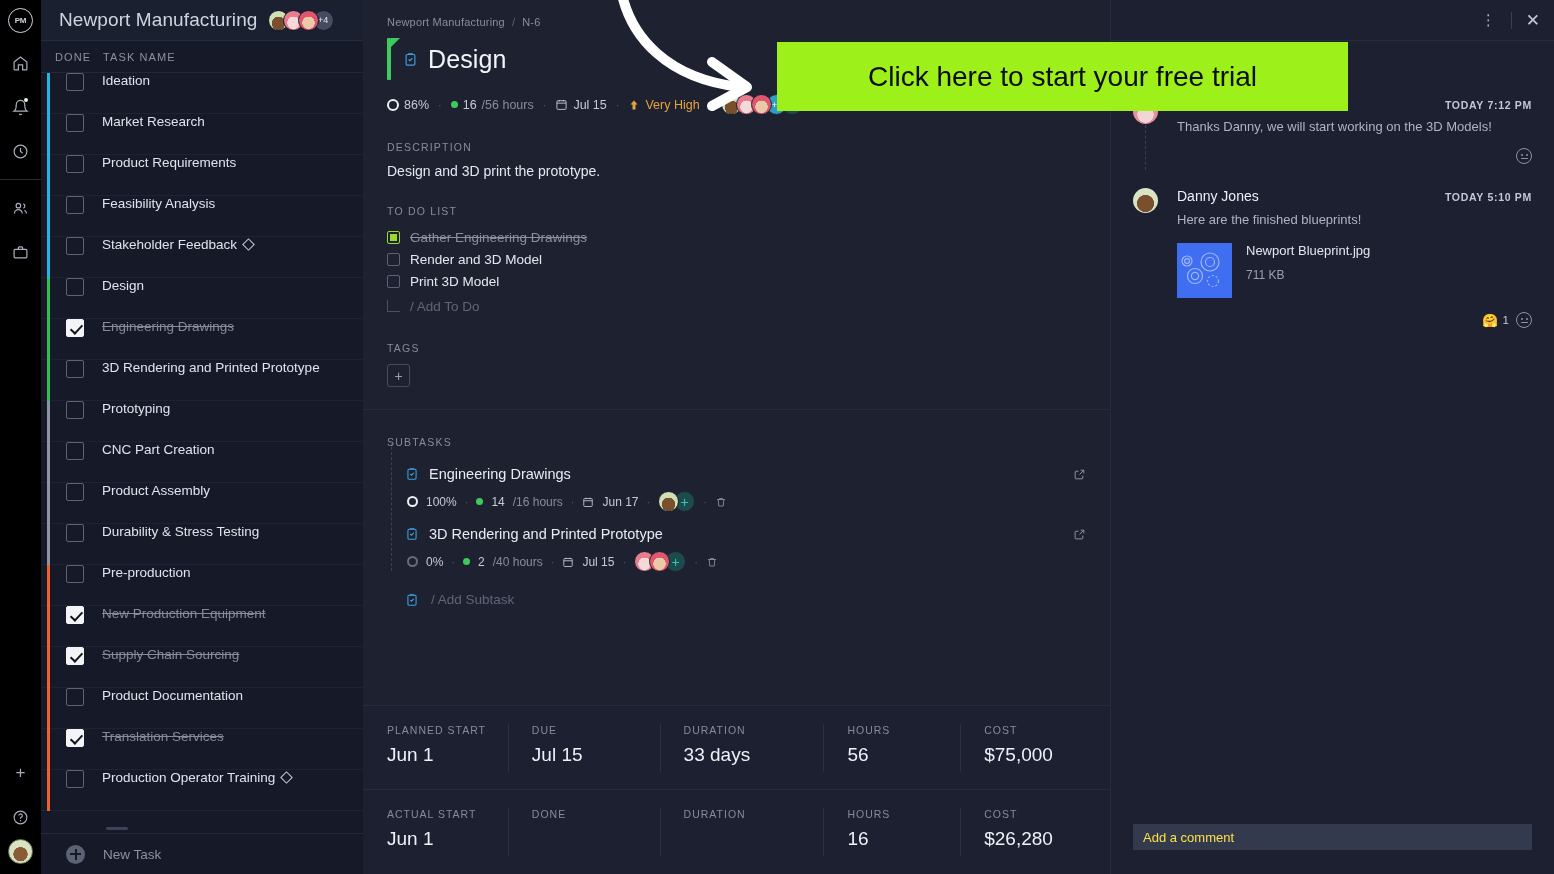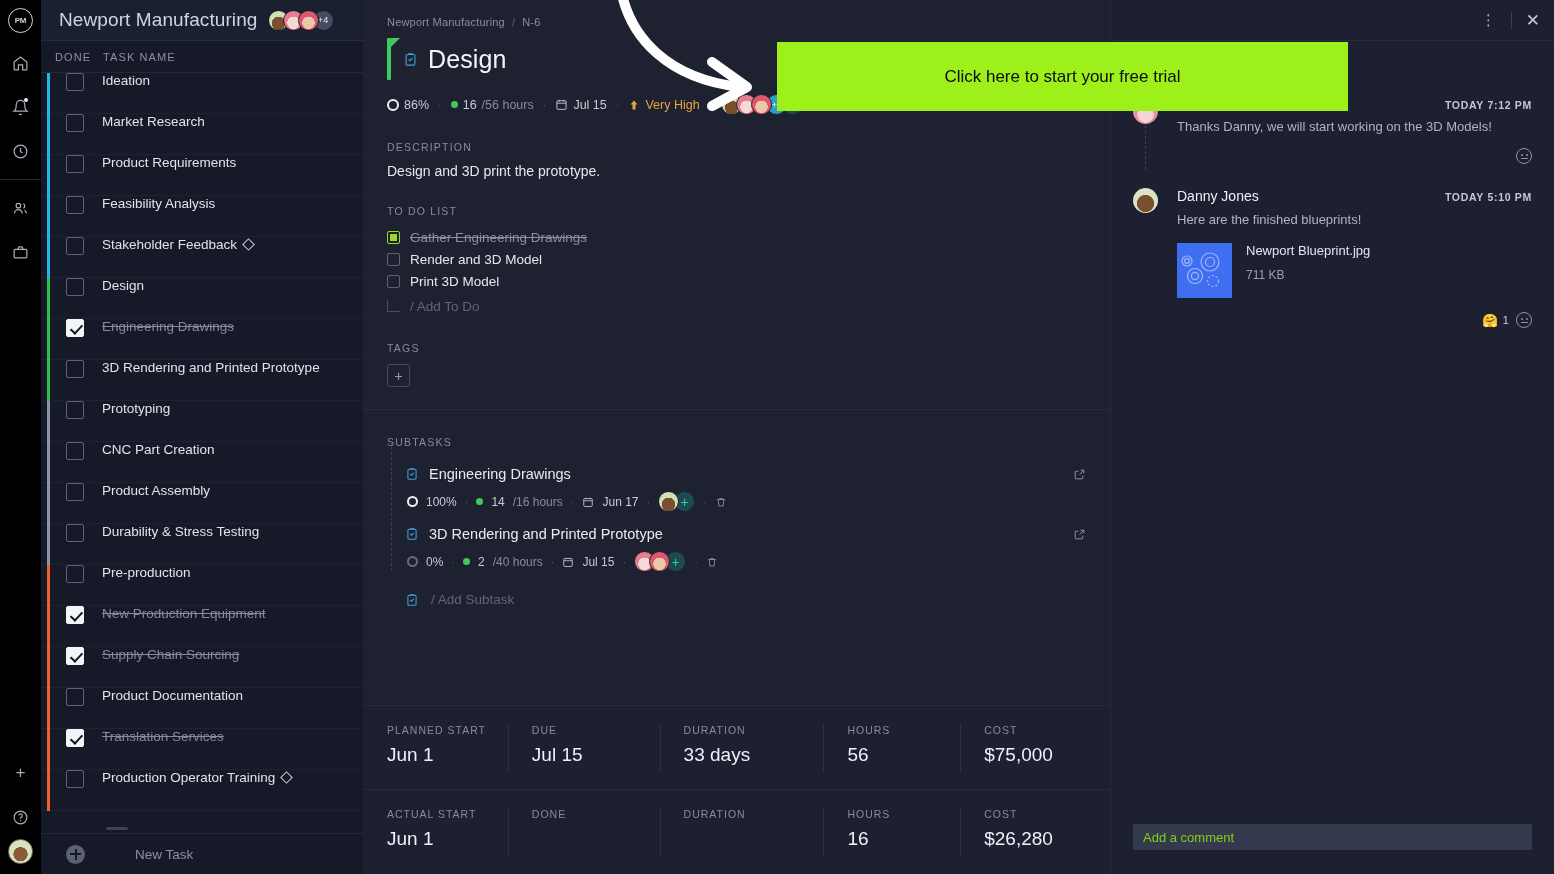--- a/index.html
+++ b/index.html
@@ -105,21 +105,20 @@
     display: flex; align-items: center; gap: 7px;
   }
   .row.done .rname { color: #858b9d; text-decoration: line-through; }
   .diamond {
     width: 9px; height: 9px; border: 1.3px solid #c9cedb; transform: rotate(45deg);
     display: inline-block;
   }
   .newtask-wrap {
     height: 41px; border-top: 1px solid #242938; display: flex; align-items: center;
     background: #161a28;
-    gap: 32px;
   }
   .plus-circle {
     width: 19px; height: 19px; border-radius: 50%; background: #5c6274;
     margin-left: 25px; position: relative; flex: 0 0 19px;
   }
   .plus-circle:before, .plus-circle:after {
     content: ""; position: absolute; background: #161a28;
   }
   .plus-circle:before { left: 4px; top: 8.5px; width: 11px; height: 2px; }
   .plus-circle:after  { top: 4px; left: 8.5px; height: 11px; width: 2px; }
@@ -292,30 +291,30 @@
   .thumb {
     width: 55px; height: 55px; background: #3f6ff0; flex: 0 0 55px; position: relative; overflow: hidden;
   }
   .thumb svg { position: absolute; left: 0; top: 0; }
   .att-name { font-size: 13px; color: #e2e6ef; }
   .att-size { font-size: 12px; color: #9aa0b1; padding-top: 10px; }
 
   .composer { padding: 0 22px 24px 22px; }
   .comment-input {
     height: 26px; background: #333a4d; width: 100%; display: flex; align-items: center;
-    padding-left: 10px; font-size: 13px; color: #84cc16;
+    padding-left: 10px; font-size: 13px; color: #fde047;
   }
 
   
   .cta {
     position: absolute; left: 777px; top: 42px; width: 571px; height: 69px;
     background: #9ef01a; display: flex; align-items: center; justify-content: center;
     z-index: 40;
   }
-  .cta-text { font-size: 17px; color: #0b0b0b; font-weight: 400; }
+  .cta-text { font-size: 28px; color: #0b0b0b; font-weight: 400; }
   .arrow { position: absolute; left: 600px; top: -6px; z-index: 39; pointer-events: none; }
 </style>
 </head>
 <body>
 
 <div id="app">
 
   <div class="rail">
     <div class="rail-logo">
       <div class="logo-circle">PM</div>

